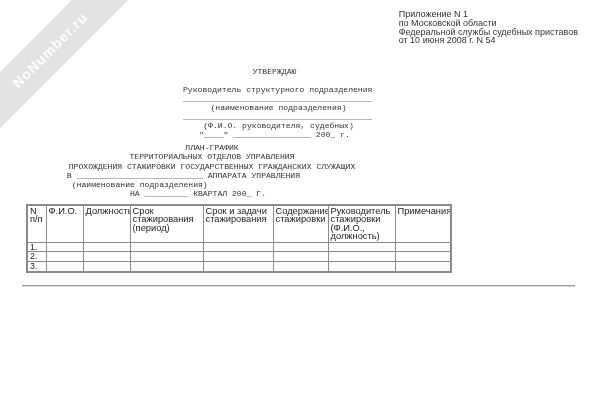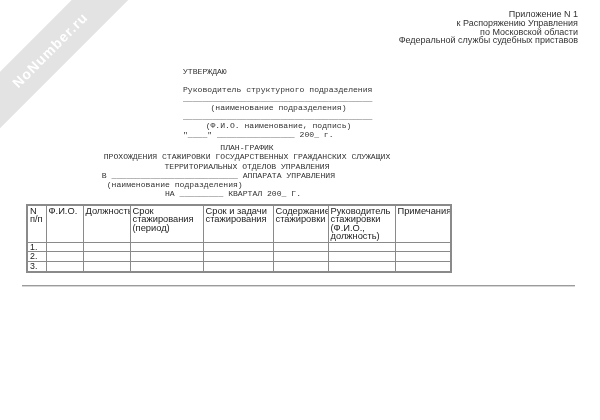--- a/index.html
+++ b/index.html
@@ -30,21 +30,20 @@
     font-weight: bold;
     font-size: 14px;
     letter-spacing: 1px;
     font-family: "Liberation Sans", sans-serif;
   }
   
   .header-right {
     position: absolute;
     top: 10px;
     right: 22px;
-    text-align: right;
     font-size: 9px;
     line-height: 8.8px;
     color: #333;
   }
   
   .mono {
     font-family: "Liberation Mono", "DejaVu Sans Mono", monospace;
     font-size: 8.1px;
     color: #333;
   }
@@ -54,25 +53,24 @@
     top: 67px;
     width: 191px;
     line-height: 9px;
   }
   .title-block {
     position: absolute;
     left: 62px;
     top: 143px;
     width: 300px;
     line-height: 9.3px;
-    margin-left: 35px;
   }
   .mono-line { white-space: pre; min-height: 9px; }
   .t-center { text-align: center; white-space: pre; }
-  .t-right  { text-align: left; padding-right: 8px; white-space: pre; }
+  .t-right  { text-align: center; padding-right: 8px; white-space: pre; }
   .spacer { height: 9px; }
   
   .doc-table {
     position: absolute;
     left: 26px;
     top: 204px;
     width: 424px;
     border-collapse: collapse;
     table-layout: fixed;
     border: 2px solid #8a8a8a;
@@ -115,40 +113,40 @@
 <body>
 
 <div class="page">
 
   <div class="ribbon">
     <span class="ribbon-text">NoNumber.ru</span>
   </div>
 
   <div class="header-right">
     <div>Приложение N 1</div>
-    <div>к Распоряжению Управления</div>
     <div>по Московской области</div>
     <div>Федеральной службы судебных приставов</div>
+    <div>от 10 июня 2008 г. N 54</div>
   </div>
 
   <div class="approval mono">
     <div class="mono-line t-right">УТВЕРЖДАЮ</div>
     <div class="mono-line spacer"></div>
     <div class="mono-line">Руководитель структурного подразделения</div>
     <div class="mono-line">_______________________________________</div>
     <div class="mono-line t-center">(наименование подразделения)</div>
     <div class="mono-line">_______________________________________</div>
-    <div class="mono-line t-center">(Ф.И.О. наименование, подпись)</div>
+    <div class="mono-line t-center">(Ф.И.О. руководителя, судебных)</div>
     <div class="mono-line t-right">"____" ________________ 200_ г.</div>
   </div>
 
   <div class="title-block mono">
     <div class="mono-line t-center">ПЛАН-ГРАФИК</div>
+    <div class="mono-line t-center">ТЕРРИТОРИАЛЬНЫХ ОТДЕЛОВ УПРАВЛЕНИЯ</div>
     <div class="mono-line t-center">ПРОХОЖДЕНИЯ СТАЖИРОВКИ ГОСУДАРСТВЕННЫХ ГРАЖДАНСКИХ СЛУЖАЩИХ</div>
-    <div class="mono-line t-center">ТЕРРИТОРИАЛЬНЫХ ОТДЕЛОВ УПРАВЛЕНИЯ</div>
     <div class="mono-line"> В __________________________ АППАРАТА УПРАВЛЕНИЯ</div>
     <div class="mono-line">  (наименование подразделения)</div>
     <div class="mono-line">              НА _________ КВАРТАЛ 200_ Г.</div>
   </div>
 
   <table class="doc-table">
     <colgroup>
       <col style="width:19px">
         <col style="width:37px">
         <col style="width:47px">

